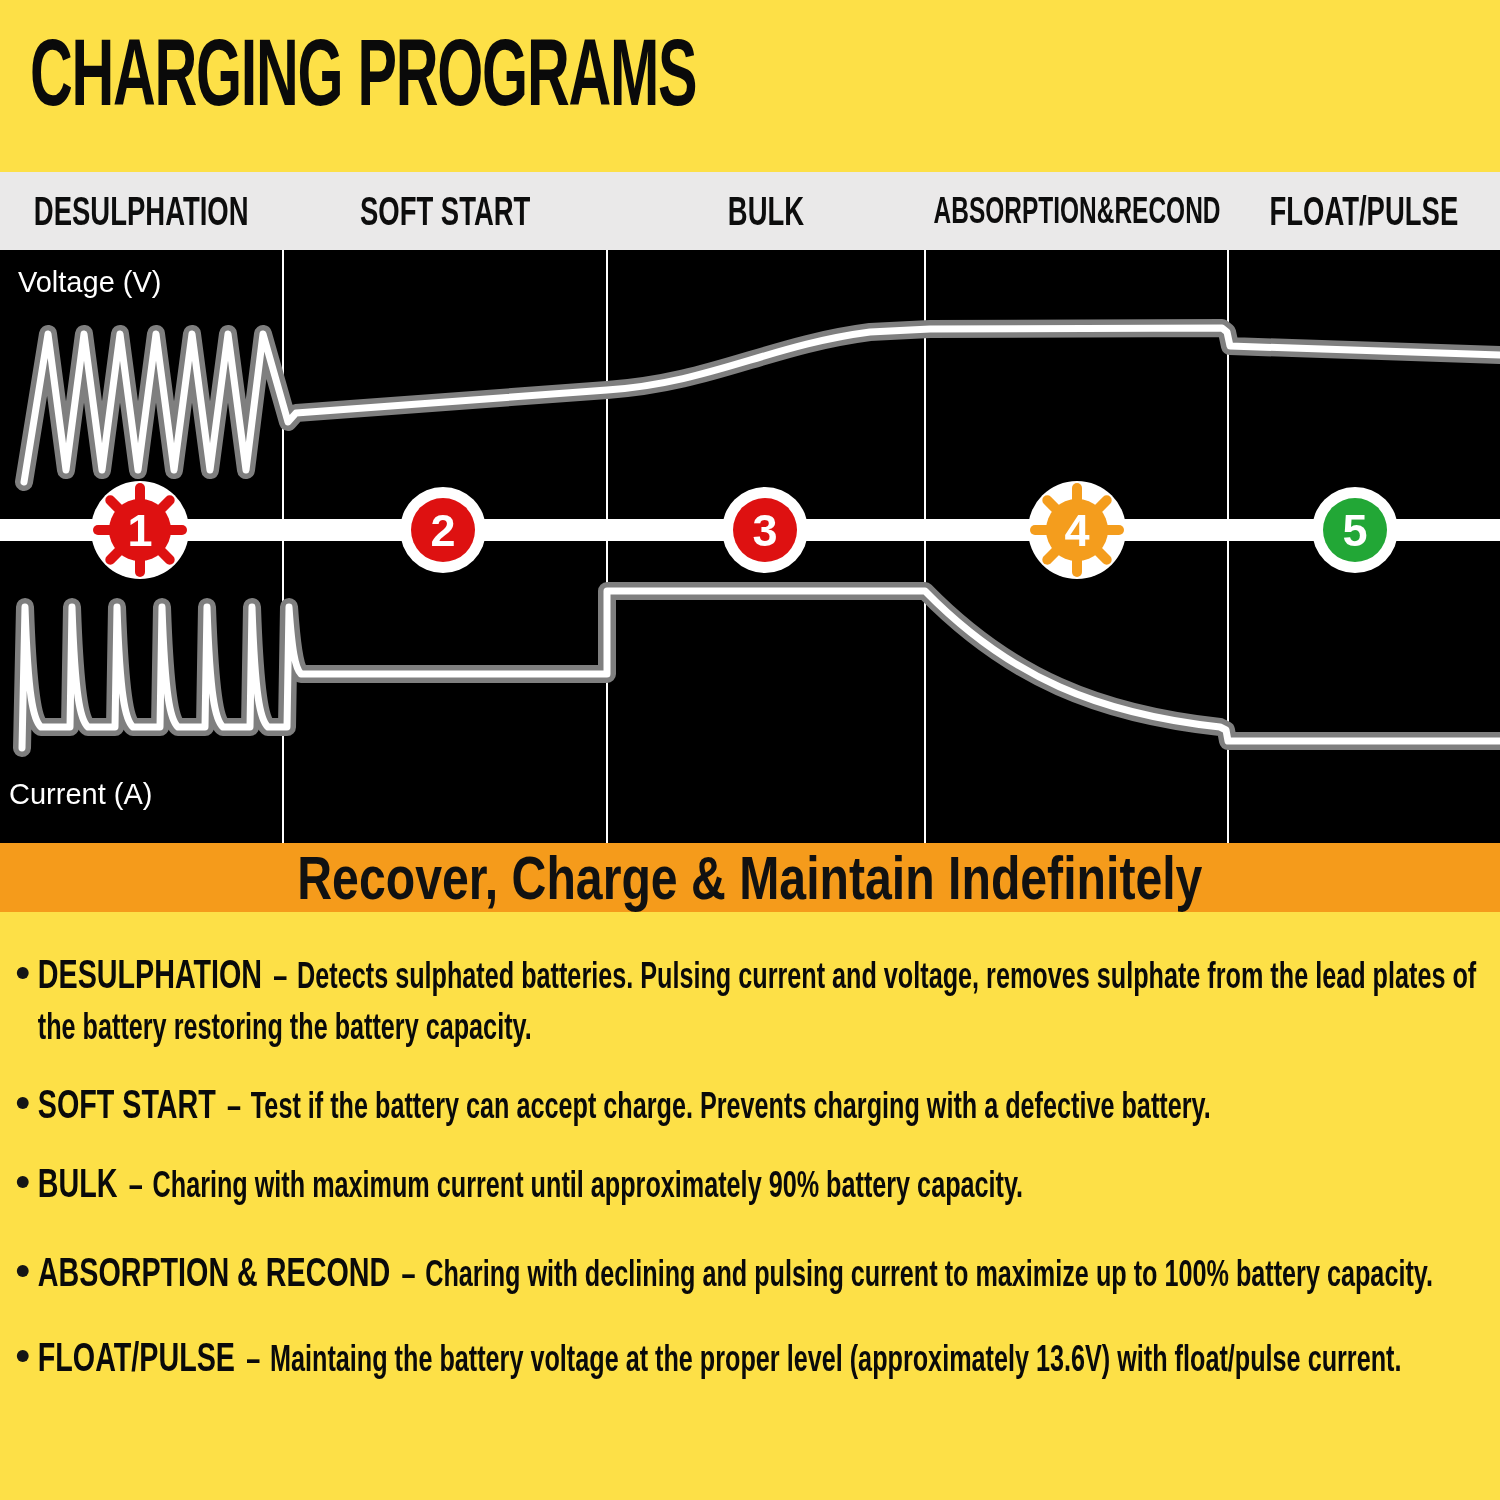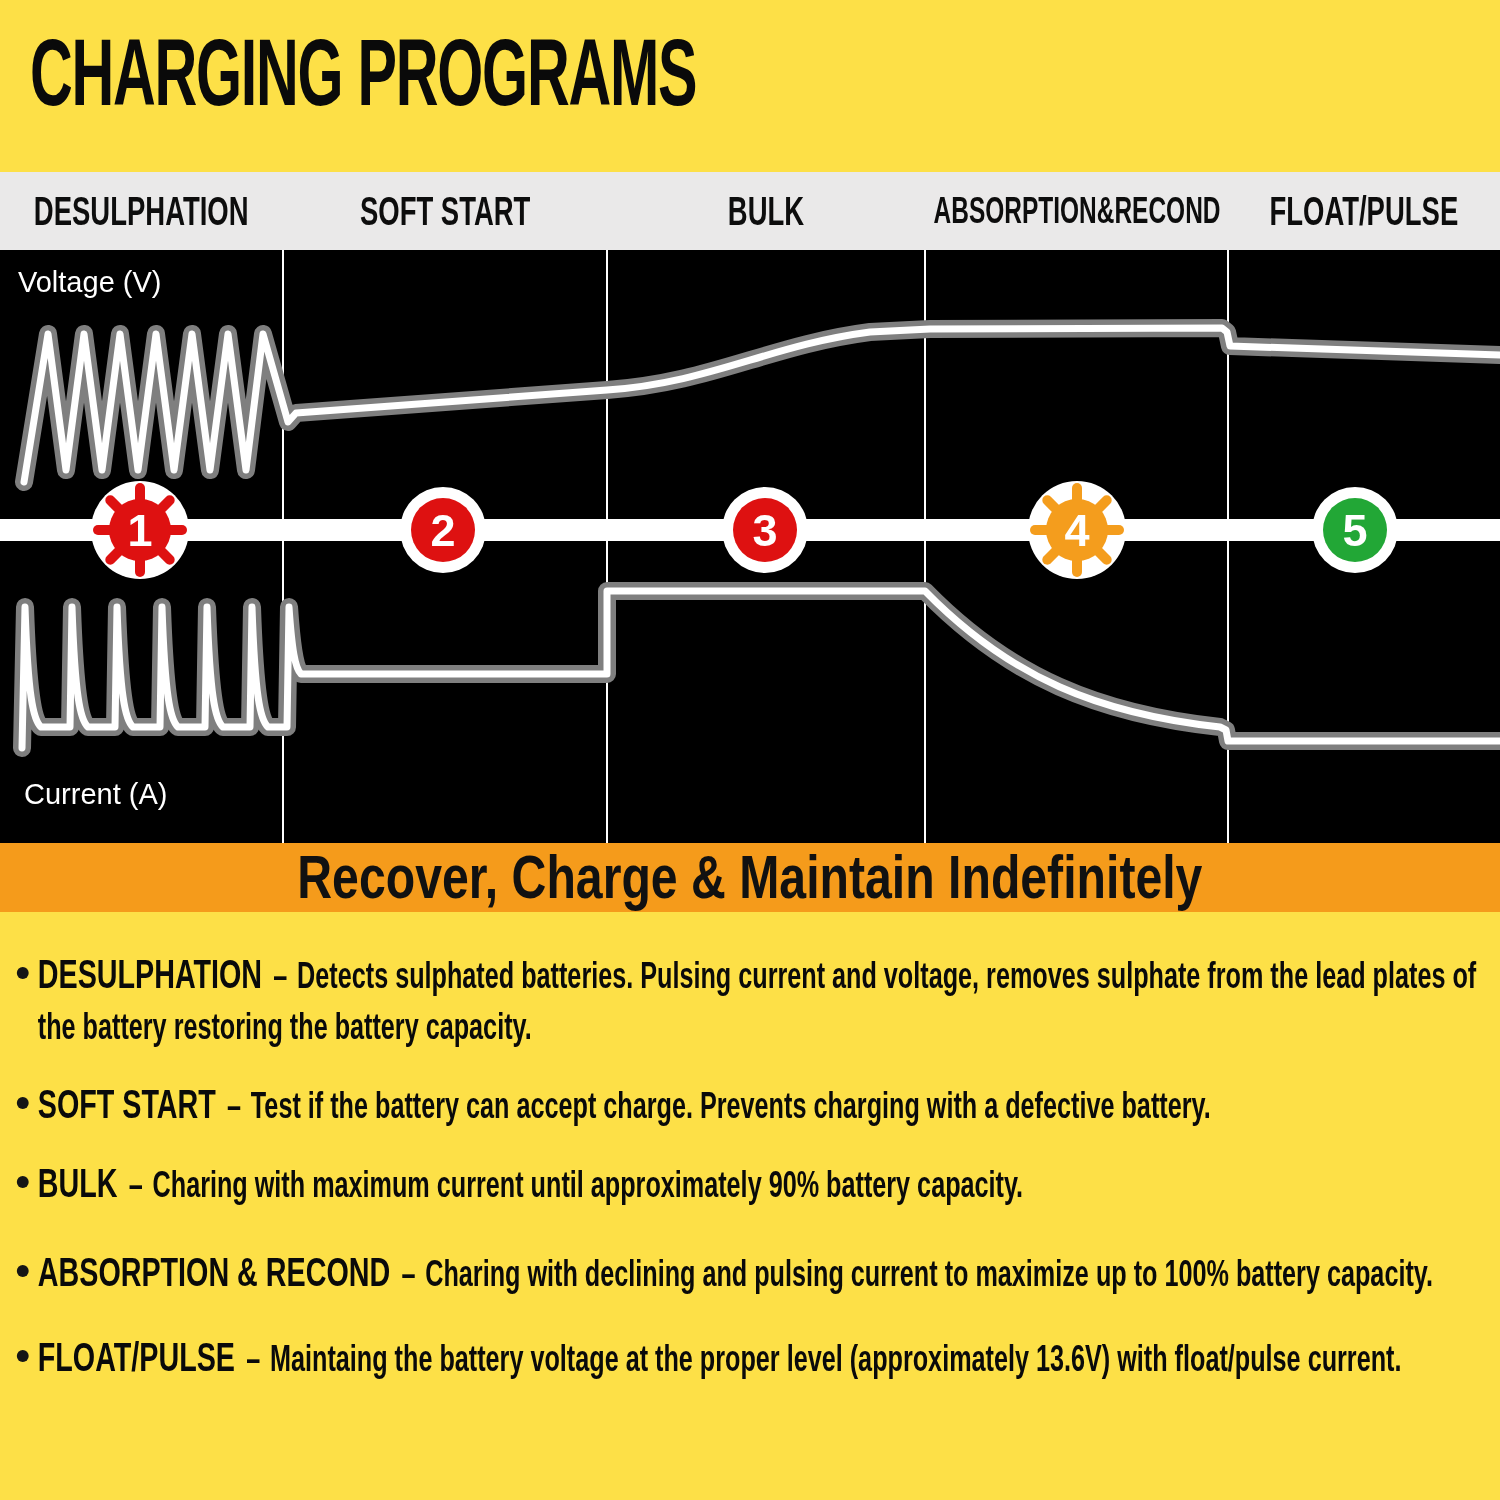--- a/index.html
+++ b/index.html
@@ -17,26 +17,26 @@
   .header-cell{display:flex;align-items:center;justify-content:center;height:100%;}
   .hc1{width:283px;} .hc2{width:324px;} .hc3{width:318px;} .hc4{width:303px;align-items:center;} .hc5{width:272px;}
   .header-cell span{font-size:41px;font-weight:bold;color:#0d0d0d;transform:scaleX(0.67);white-space:nowrap;}
   .hc4 span{font-size:36px;transform:scaleX(0.68);}
 
   
   .chart{position:absolute;left:0;top:250px;width:1500px;height:593px;background:#000;}
   .chart svg.curves{position:absolute;left:0;top:0;}
   .axis-label{position:absolute;color:#ffffff;font-size:29px;font-weight:normal;}
   .v-label{left:18px;top:16px;text-align:right;}
-  .c-label{left:24px;top:528px;}
+  .c-label{left:9px;top:528px;}
   .badge{position:absolute;top:225px;}
 
   
   .banner{position:absolute;left:0;top:843px;width:1500px;height:69px;background:#F59B1B;
-          display:flex;align-items:flex-end;justify-content:center;}
+          display:flex;align-items:center;justify-content:center;}
   .banner span{font-size:61px;font-weight:bold;color:#111;transform:scaleX(0.79);white-space:nowrap;}
 
   
   .bullets{position:absolute;left:0;top:912px;width:2143px;padding:40px 90px 0 0;margin:0;
            transform:scaleX(0.70);transform-origin:left top;list-style:none;}
   .bullets li{position:relative;padding-left:54px;margin-bottom:26px;line-height:44px;color:#0a0a0a;}
   .bullets li.gap-lg{margin-top:36px;}
   .bullets li.gap-md{margin-top:32px;}
   .dot{position:absolute;left:24px;top:15px;width:17px;height:12px;border-radius:50%;background:#151515;}
   .term{font-size:41px;font-weight:bold;}

